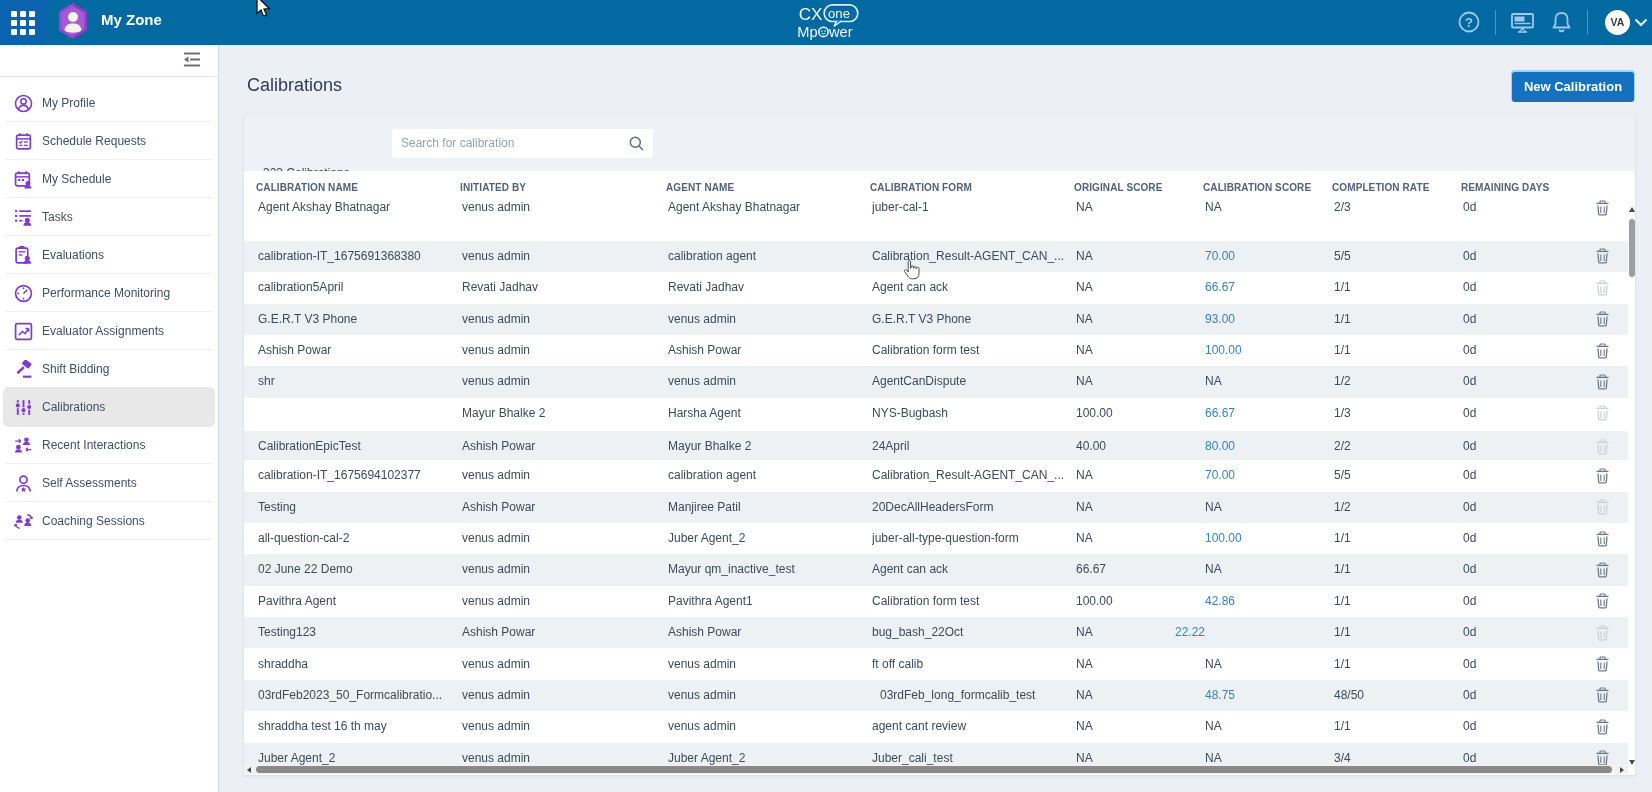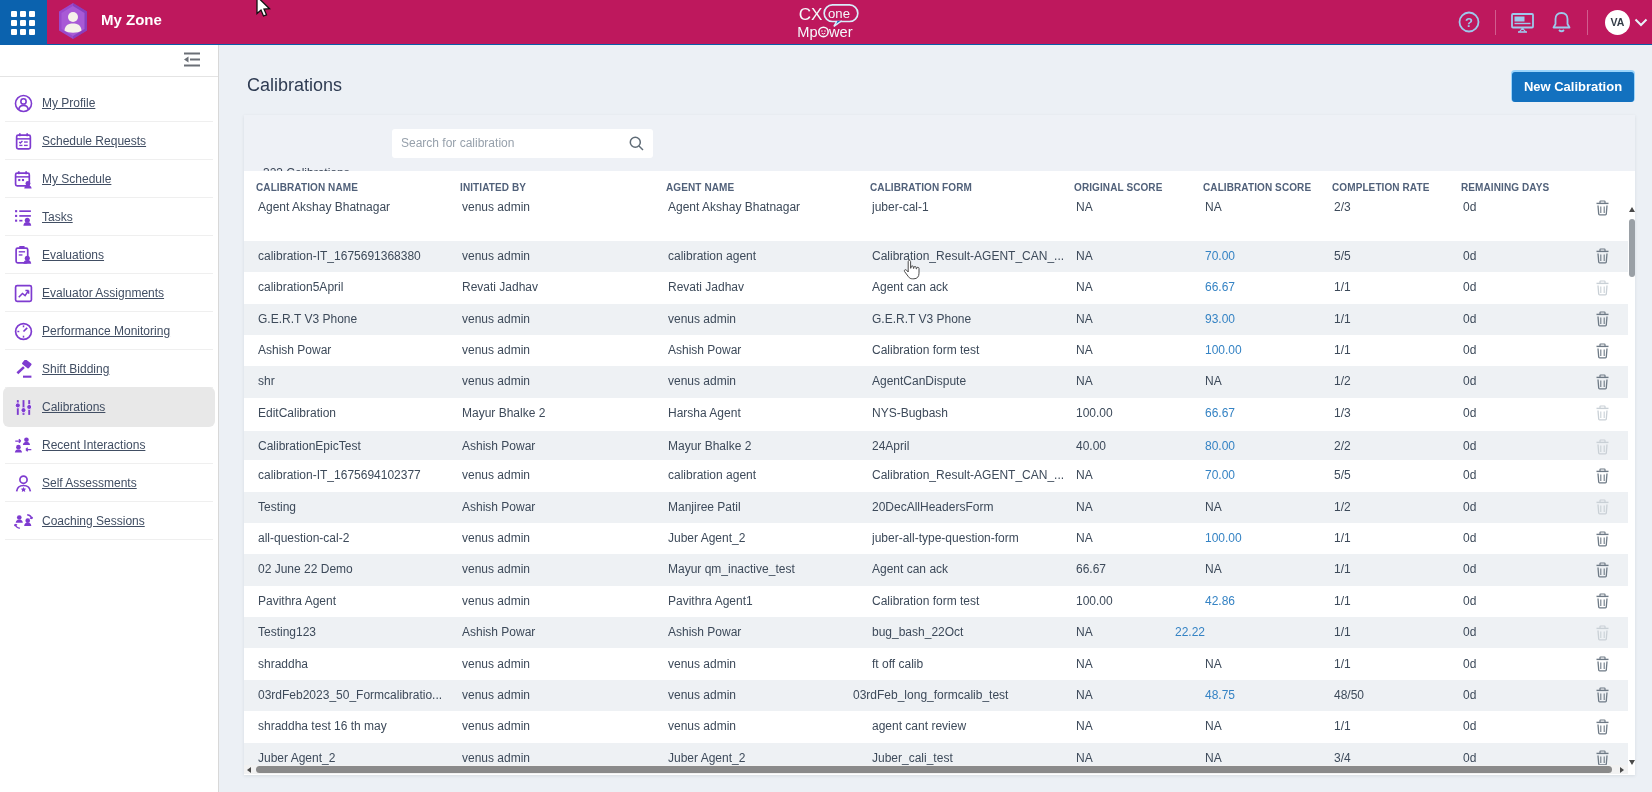--- a/index.html
+++ b/index.html
@@ -1,31 +1,31 @@
 <!DOCTYPE html>
 <html><head><meta charset="utf-8">
 <style>
 *{margin:0;padding:0;box-sizing:border-box;}
 html,body{width:1652px;height:792px;overflow:hidden;font-family:"Liberation Sans",sans-serif;background:#ecf0f5;}
-.topbar{position:absolute;left:0;top:0;width:1652px;height:45px;background:#be185d;border-bottom:1px solid #0a5ea8;}
+.topbar{position:absolute;left:0;top:0;width:1652px;height:45px;background:#0369a1;border-bottom:1px solid #0a5ea8;}
 .apps{position:absolute;left:0;top:0;width:47px;height:45px;background:#0b62ae;}
 .grid9{position:absolute;left:11px;top:11px;width:24px;height:24px;display:grid;grid-template-columns:repeat(3,6px);grid-template-rows:repeat(3,6px);gap:3px;}
 .grid9 i{background:#fff;border-radius:1px;}
 .myzone{position:absolute;left:101px;top:0;height:45px;line-height:40px;color:#fff;font-size:15px;font-weight:bold;}
 .hexlogo{position:absolute;left:58px;top:2px;}
 .cxlogo{position:absolute;left:796px;top:1px;}
 .tb-ic{position:absolute;top:0;color:#9dc9ec;}
 .tbdiv{position:absolute;top:10px;width:1px;height:25px;background:rgba(255,255,255,0.3);}
 .avatar{position:absolute;left:1605px;top:10px;width:25px;height:25px;border-radius:50%;background:#fff;color:#333c47;font-size:10.5px;font-weight:bold;text-align:center;line-height:25px;}
 .sidebar{position:absolute;left:0;top:45px;width:219px;height:747px;background:#fff;border-right:1px solid #d8d8d8;}
 .sb-head{position:absolute;left:0;top:0;width:218px;height:32px;border-bottom:1px solid #e4e4e4;}
 .menu{position:absolute;left:0;top:39px;width:218px;}
 .mi{position:relative;height:38px;margin:0 3px;}
 .mi svg{position:absolute;left:11px;top:9.5px;width:19px;height:19px;}
-.mi span{position:absolute;left:39px;top:0;line-height:38px;font-size:12px;color:#414e63;text-decoration:underline;}
+.mi span{position:absolute;left:39px;top:0;line-height:38px;font-size:12px;color:#414e63;}
 .mi:not(.sel)::after{content:"";position:absolute;left:2px;right:2px;bottom:0;height:1px;background:#efefef;}
 .mi.sel{background:#e8e8e8;border-radius:6px;height:40px;margin-top:-1px;margin-bottom:-1px;z-index:2;}
 .mi.sel svg{top:11px;}
 .mi.sel span{line-height:40px;}
 .main{position:absolute;left:219px;top:45px;width:1433px;height:747px;background:#ecf0f5;}
 .title{position:absolute;left:28px;top:30px;font-size:18px;color:#2e3b52;}
 .newbtn{position:absolute;left:1293px;top:27px;width:122px;height:30px;background:#1371bf;border-radius:3px;color:#fff;font-size:13px;font-weight:bold;text-align:center;line-height:30px;box-shadow:0 -1px 0 1px rgba(90,190,255,0.55);}
 .panel{position:absolute;left:25px;top:70px;width:1391px;height:660px;background:#eef1f6;box-shadow:0 1px 3px rgba(60,70,90,0.12);}
 .count{position:absolute;left:19px;top:19px;font-size:12px;color:#3a4657;margin-top:32px;}
 .search{position:absolute;left:148px;top:14px;width:261px;height:29px;background:#fff;border-radius:3px;}
@@ -173,35 +173,35 @@
           <path d="M5 1 H10" stroke="#7e3bd0" stroke-width="2.2"></path>
           <path d="M4.5 5.5 H10.5" stroke="#7e3bd0" stroke-width="1.3"></path>
           <path d="M4.5 8.5 H8" stroke="#7e3bd0" stroke-width="1.3"></path>
           <circle cx="12.6" cy="11.6" r="2.4" fill="#7e3bd0"></circle>
           <path d="M8.9 16.8 C9.1 13.9 10.8 13.5 12.6 13.5 C14.4 13.5 16.1 13.9 16.3 16.8 Z" fill="#7e3bd0"></path>
         </svg>
         <span>Evaluations</span>
       </div>
 <div class="mi">
         <svg width="18" height="18" viewBox="0 0 18 18">
-          <rect x="1.5" y="1.5" width="15" height="15" rx="1.5" fill="none" stroke="#7e3bd0" stroke-width="1.6"></rect>
-          <path d="M4.5 12.5 L8 9 L10.5 11 L13.5 6.5" stroke="#7e3bd0" stroke-width="1.5" fill="none"></path>
-          <path d="M13.8 6.2 L13.8 9.2 M13.8 6.2 L10.8 6.2" stroke="#7e3bd0" stroke-width="1.5" fill="none"></path>
-        </svg>
-        <span>Evaluator Assignments</span>
-      </div>
-<div class="mi">
-        <svg width="18" height="18" viewBox="0 0 18 18">
           <circle cx="9" cy="9" r="7.5" fill="none" stroke="#7e3bd0" stroke-width="1.6"></circle>
           <path d="M9 9 L12.5 5.5" stroke="#7e3bd0" stroke-width="1.6"></path>
           <path d="M9 3.2 V5" stroke="#7e3bd0" stroke-width="1.4"></path>
           <path d="M3.2 9 H5" stroke="#7e3bd0" stroke-width="1.4"></path>
           <path d="M9 13 V14.8" stroke="#7e3bd0" stroke-width="1.4"></path>
         </svg>
         <span>Performance Monitoring</span>
+      </div>
+<div class="mi">
+        <svg width="18" height="18" viewBox="0 0 18 18">
+          <rect x="1.5" y="1.5" width="15" height="15" rx="1.5" fill="none" stroke="#7e3bd0" stroke-width="1.6"></rect>
+          <path d="M4.5 12.5 L8 9 L10.5 11 L13.5 6.5" stroke="#7e3bd0" stroke-width="1.5" fill="none"></path>
+          <path d="M13.8 6.2 L13.8 9.2 M13.8 6.2 L10.8 6.2" stroke="#7e3bd0" stroke-width="1.5" fill="none"></path>
+        </svg>
+        <span>Evaluator Assignments</span>
       </div>
 <div class="mi">
         <svg width="18" height="18" viewBox="0 0 18 18">
           <rect x="8.2" y="0.8" width="8" height="5.6" rx="1" transform="rotate(38 12 3.6)" fill="#7e3bd0"></rect>
           <path d="M9.4 6.8 L3.2 12.6" stroke="#7e3bd0" stroke-width="2.4" fill="none"></path>
           <path d="M8.5 15.8 H16.5" stroke="#7e3bd0" stroke-width="2"></path>
         </svg>
         <span>Shift Bidding</span>
       </div>
 <div class="mi sel">
@@ -368,21 +368,20 @@
 <div class="c" style="left:1219px;width:80px">0d</div>
 <div class="tc"><svg class="trash on" width="15" height="16" viewBox="0 0 15 16">
               <path d="M1.5 3.4 H13.5" stroke="currentColor" stroke-width="1.4" fill="none"></path>
               <path d="M5 3.2 V1.6 Q5 1 5.6 1 H9.4 Q10 1 10 1.6 V3.2" stroke="currentColor" stroke-width="1.2" fill="none"></path>
               <path d="M3 5.5 L3.7 14 Q3.75 14.8 4.6 14.8 H10.4 Q11.25 14.8 11.3 14 L12 5.5" stroke="currentColor" stroke-width="1.3" fill="none"></path>
               <path d="M5.8 6.5 V13" stroke="currentColor" stroke-width="1.1" fill="none"></path>
               <path d="M9.2 6.5 V13" stroke="currentColor" stroke-width="1.1" fill="none"></path>
             </svg></div>
 </div>
 <div class="row" style="top:226.70px">
-<div class="c" style="left:14px;width:192px">EditCalibration</div>
 <div class="c" style="left:218px;width:194px">Mayur Bhalke 2</div>
 <div class="c" style="left:424px;width:192px">Harsha Agent</div>
 <div class="c" style="left:628px;width:196px">NYS-Bugbash</div>
 <div class="c" style="left:832px;width:100px">100.00</div>
 <div class="c blue" style="left:961px;width:100px">66.67</div>
 <div class="c" style="left:1090px;width:100px">1/3</div>
 <div class="c" style="left:1219px;width:80px">0d</div>
 <div class="tc"><svg class="trash off" width="15" height="16" viewBox="0 0 15 16">
               <path d="M1.5 3.4 H13.5" stroke="currentColor" stroke-width="1.4" fill="none"></path>
               <path d="M5 3.2 V1.6 Q5 1 5.6 1 H9.4 Q10 1 10 1.6 V3.2" stroke="currentColor" stroke-width="1.2" fill="none"></path>
@@ -524,21 +523,21 @@
               <path d="M5 3.2 V1.6 Q5 1 5.6 1 H9.4 Q10 1 10 1.6 V3.2" stroke="currentColor" stroke-width="1.2" fill="none"></path>
               <path d="M3 5.5 L3.7 14 Q3.75 14.8 4.6 14.8 H10.4 Q11.25 14.8 11.3 14 L12 5.5" stroke="currentColor" stroke-width="1.3" fill="none"></path>
               <path d="M5.8 6.5 V13" stroke="currentColor" stroke-width="1.1" fill="none"></path>
               <path d="M9.2 6.5 V13" stroke="currentColor" stroke-width="1.1" fill="none"></path>
             </svg></div>
 </div>
 <div class="row shade" style="top:508.85px">
 <div class="c" style="left:14px;width:192px">03rdFeb2023_50_Formcalibratio...</div>
 <div class="c" style="left:218px;width:194px">venus admin</div>
 <div class="c" style="left:424px;width:192px">venus admin</div>
-<div class="c" style="left:609px;width:196px">03rdFeb_long_formcalib_test</div>
+<div class="c" style="left:636px;width:196px">03rdFeb_long_formcalib_test</div>
 <div class="c" style="left:832px;width:100px">NA</div>
 <div class="c blue" style="left:961px;width:100px">48.75</div>
 <div class="c" style="left:1090px;width:100px">48/50</div>
 <div class="c" style="left:1219px;width:80px">0d</div>
 <div class="tc"><svg class="trash on" width="15" height="16" viewBox="0 0 15 16">
               <path d="M1.5 3.4 H13.5" stroke="currentColor" stroke-width="1.4" fill="none"></path>
               <path d="M5 3.2 V1.6 Q5 1 5.6 1 H9.4 Q10 1 10 1.6 V3.2" stroke="currentColor" stroke-width="1.2" fill="none"></path>
               <path d="M3 5.5 L3.7 14 Q3.75 14.8 4.6 14.8 H10.4 Q11.25 14.8 11.3 14 L12 5.5" stroke="currentColor" stroke-width="1.3" fill="none"></path>
               <path d="M5.8 6.5 V13" stroke="currentColor" stroke-width="1.1" fill="none"></path>
               <path d="M9.2 6.5 V13" stroke="currentColor" stroke-width="1.1" fill="none"></path>

